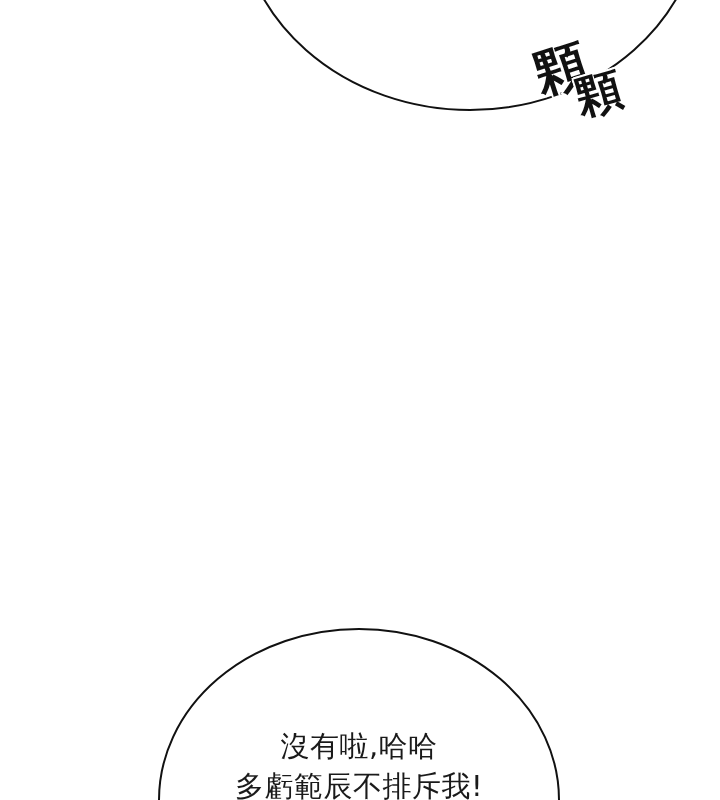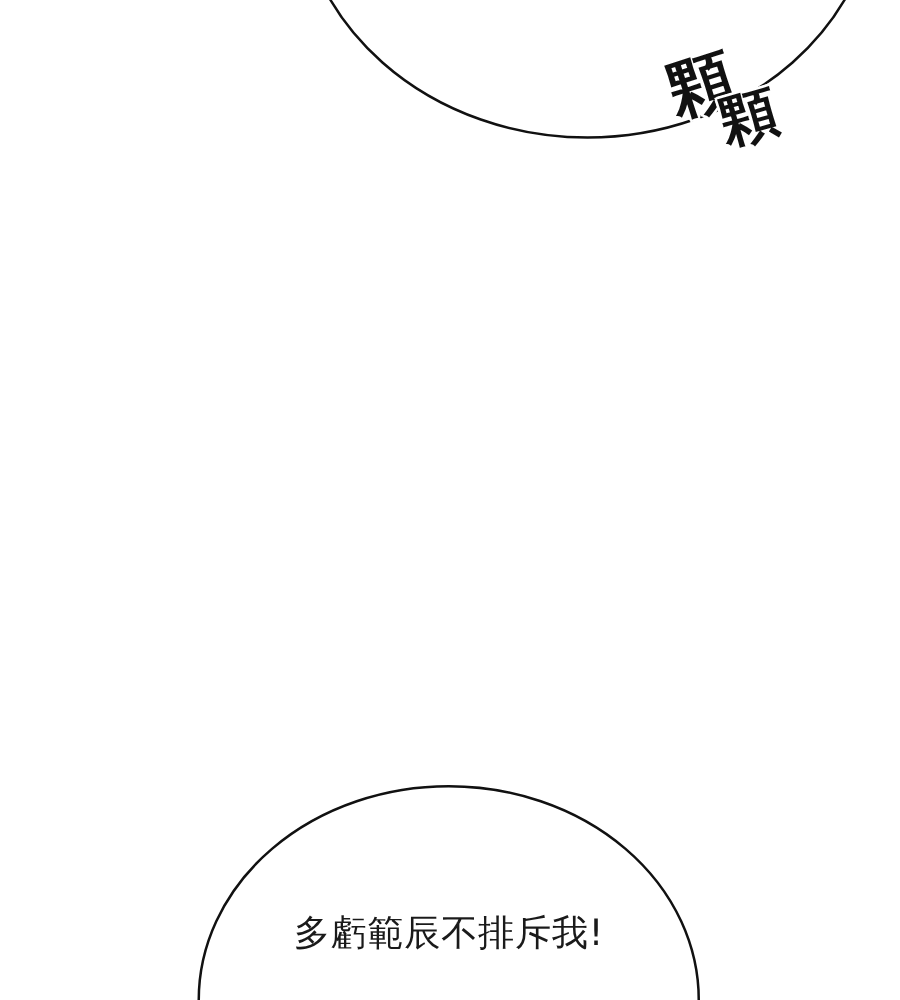--- a/index.html
+++ b/index.html
@@ -90,16 +90,17 @@
 
   <div class="sfx" id="sfx-a" style="left: 535px; top: 42px; font-size: 52px; transform: rotate(-18deg); color: rgb(17, 17, 17);">
     <span class="glyph">顆</span>
   </div>
 
   <div class="sfx" id="sfx-b" style="left: 576px; top: 70px; font-size: 46px; transform: rotate(-16deg); color: rgb(17, 17, 17);">
     <span class="glyph">顆</span>
   </div>
 
   <div id="bubble-lower-text" style="color: rgb(26, 26, 26);">
+    <span class="dline">沒有啦,哈哈</span>
     <span class="dline">多虧範辰不排斥我!</span>
   </div>
 
 </div>
 
 </body></html>

